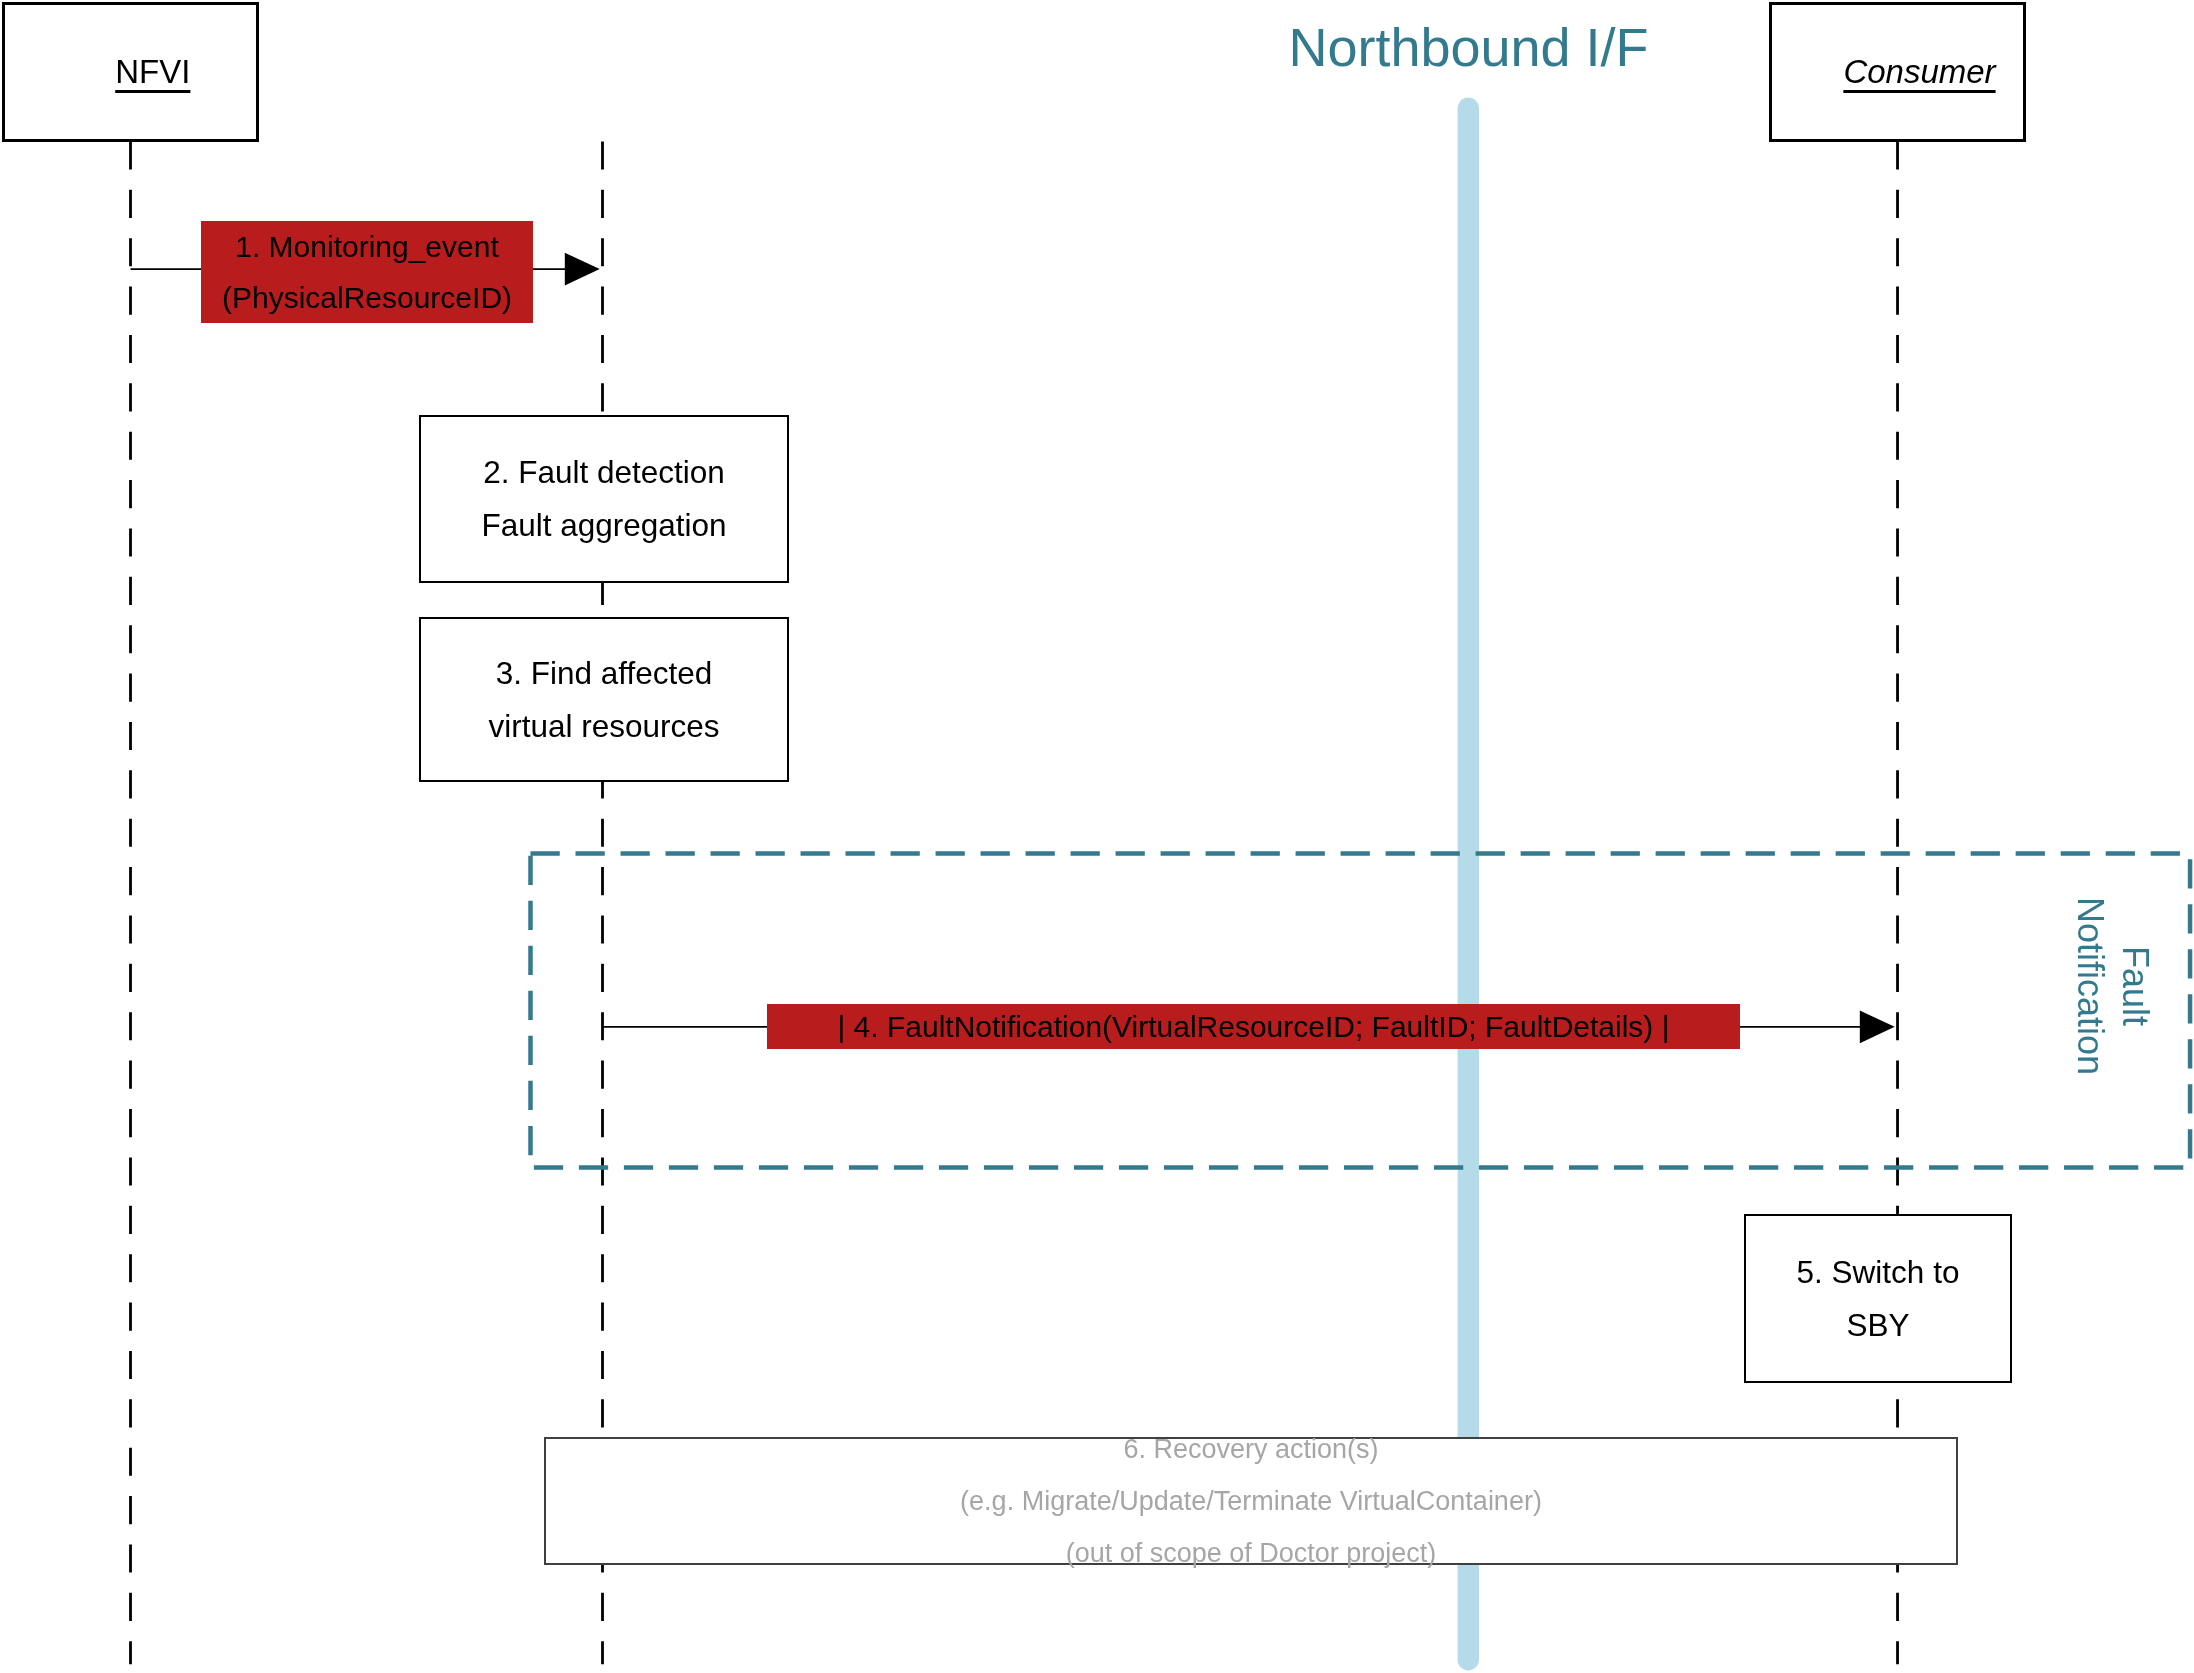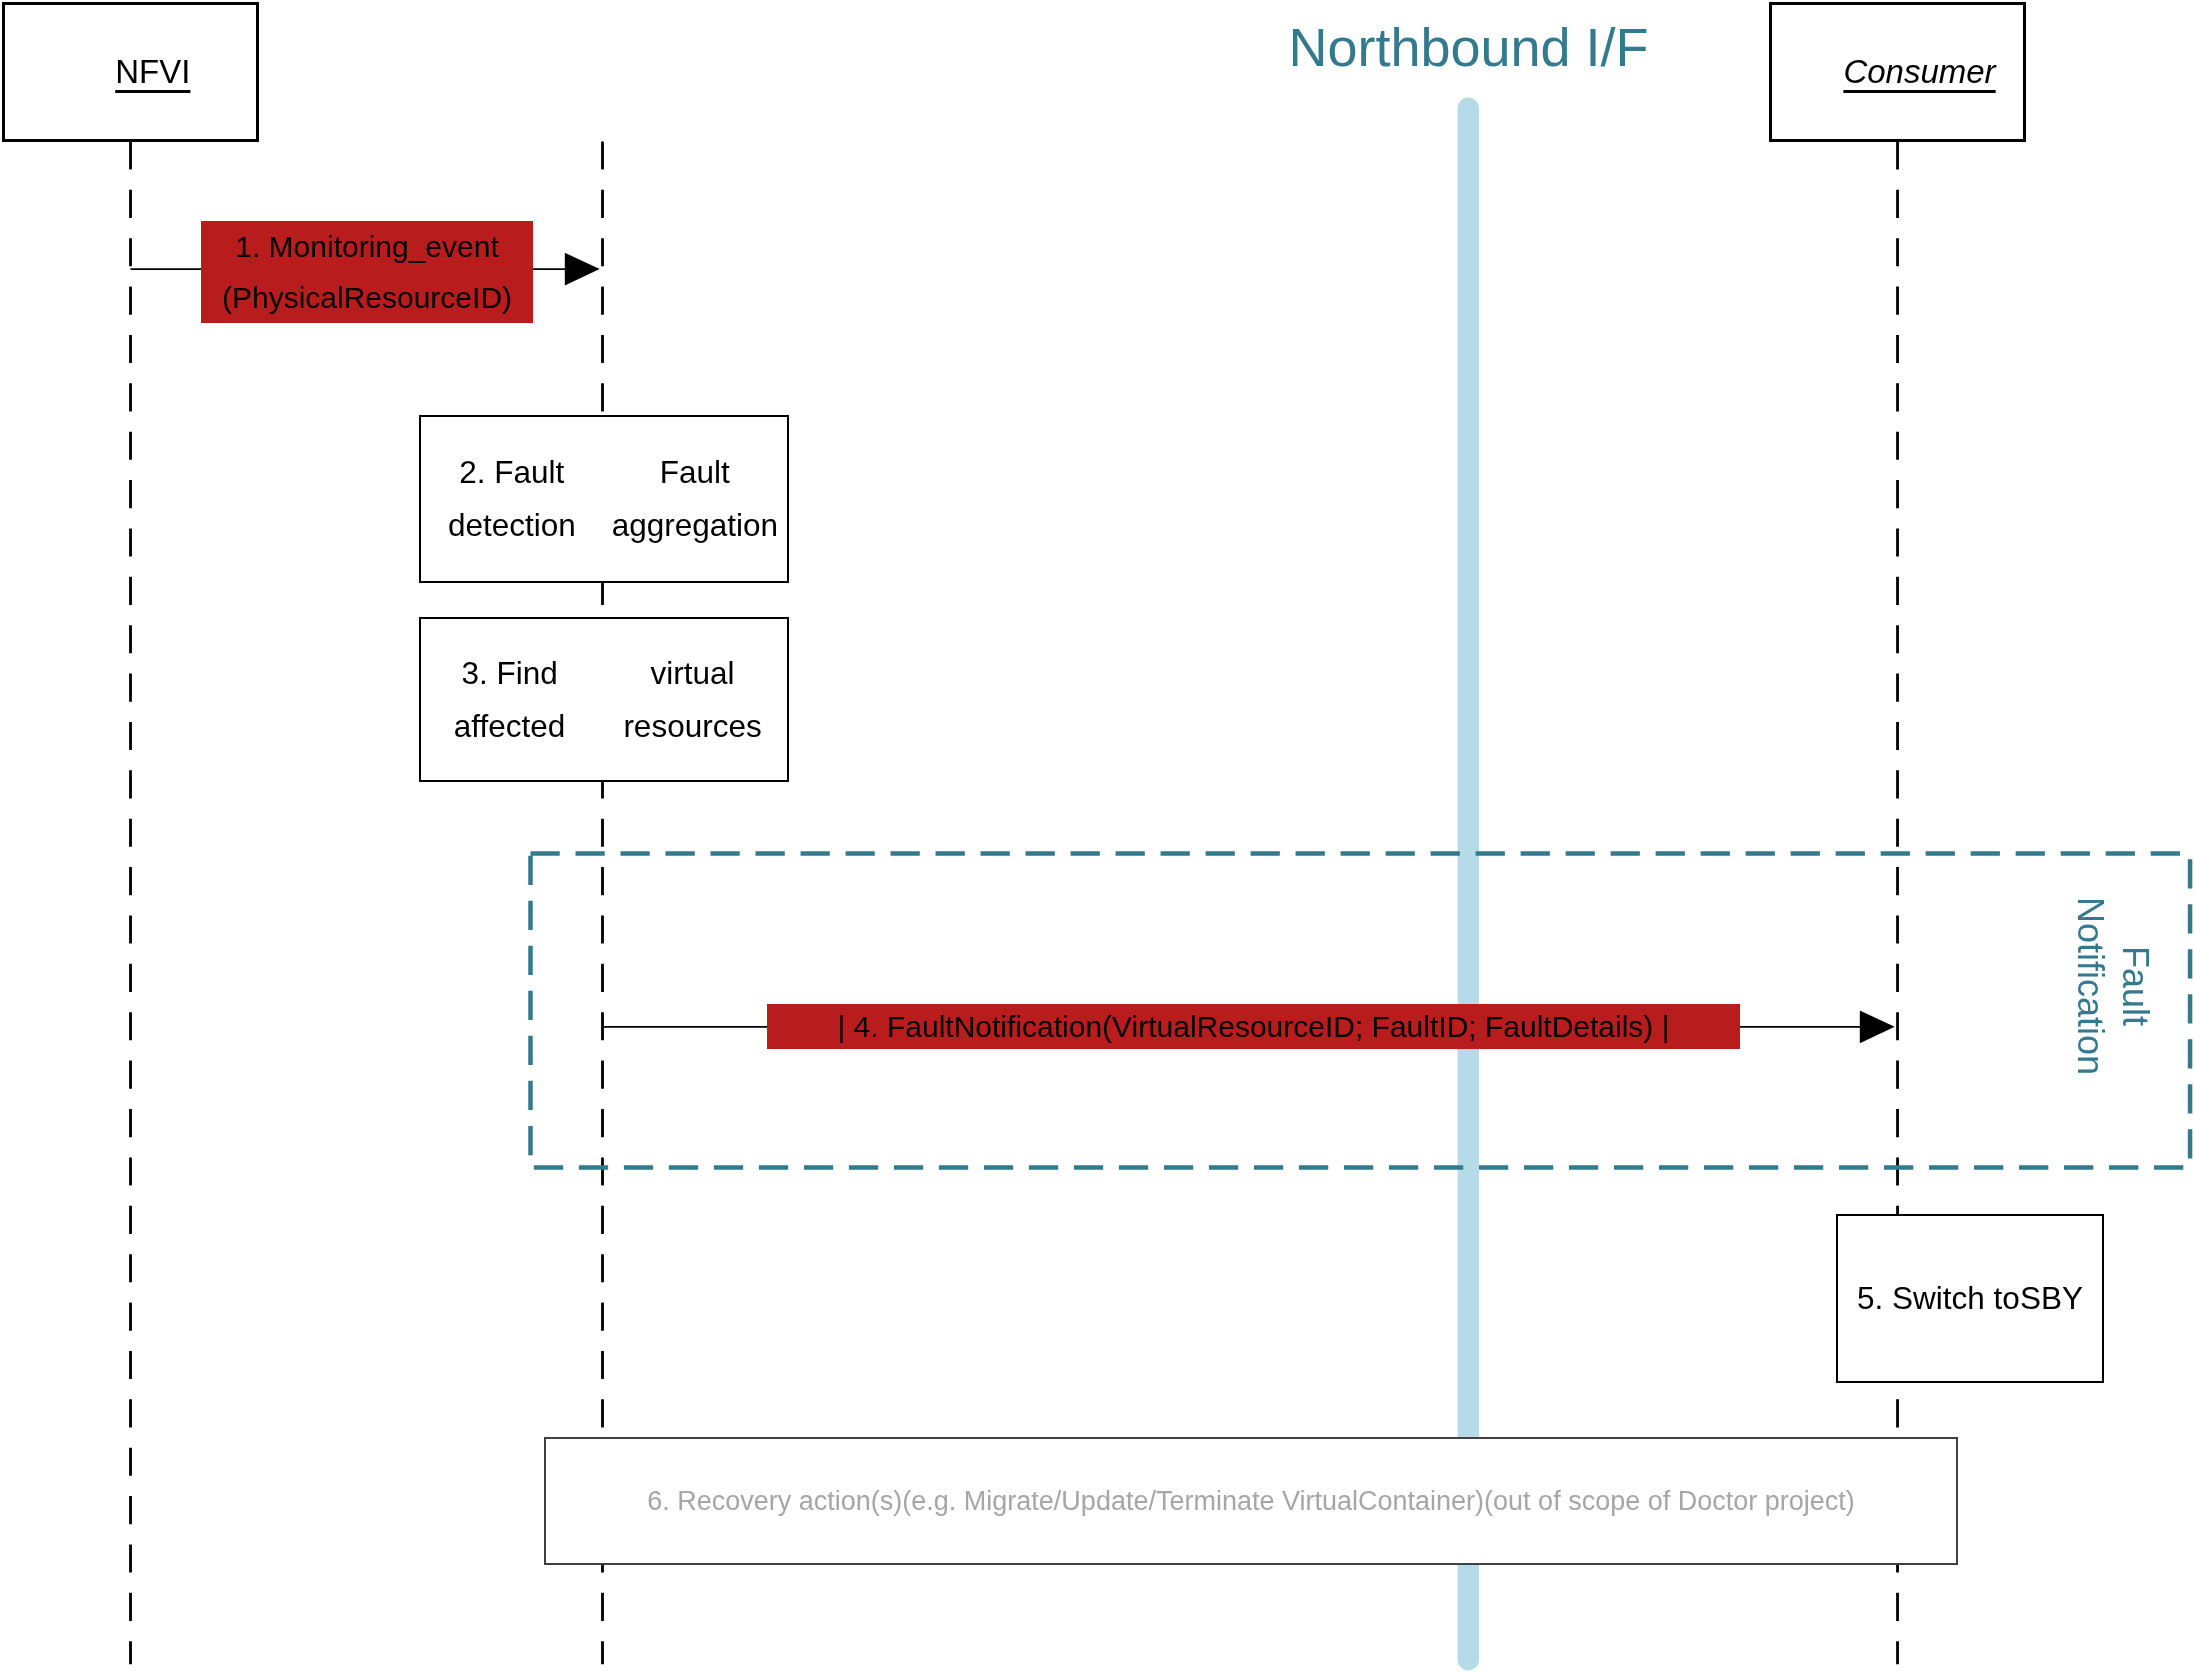--- a/index.html
+++ b/index.html
@@ -34,26 +34,26 @@
   }
 
   .msg{
     background:#b91c1c;text-align:center;color:#000;
   }
   .msg1{left:201px;top:221px;width:332px;font-size:30px;line-height:51px;}
   .msg4{left:767px;top:1004px;width:973px;font-size:30px;line-height:45px;}
 
   .step{
     border:2.3px solid #000;background:#fff;box-sizing:border-box;
-    display:flex;align-items:center;justify-content:center;
+    display:flex;flex-direction:column;align-items:center;justify-content:center;
     text-align:center;font-size:31.5px;line-height:53px;color:#000;
   }
   .step2{left:419px;top:415px;width:370px;height:168px;}
   .step3{left:419px;top:617px;width:370px;height:165px;}
-  .step5{left:1836px;top:1214px;width:268px;height:169px;}
+  .step5{left:1744px;top:1214px;width:268px;height:169px;}
   .step6{
     left:544px;top:1437px;width:1414px;height:128px;
     border-color:var(--gray_border,#404040);
     color:var(--gray_text,#A6A6A6);
     line-height:52px;font-size:27px;
   }
 
   .frame-label{
     left:1944px;top:941px;width:338px;height:90px;
     transform:rotate(90deg);

